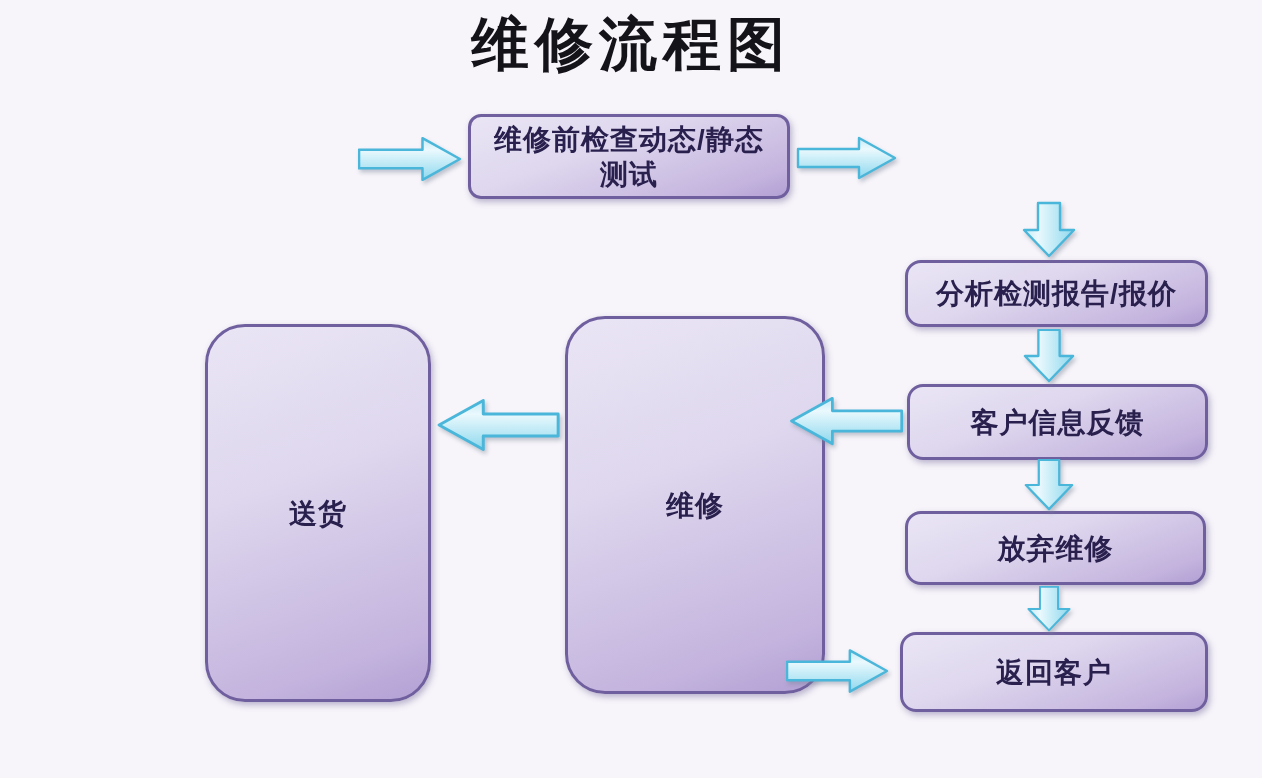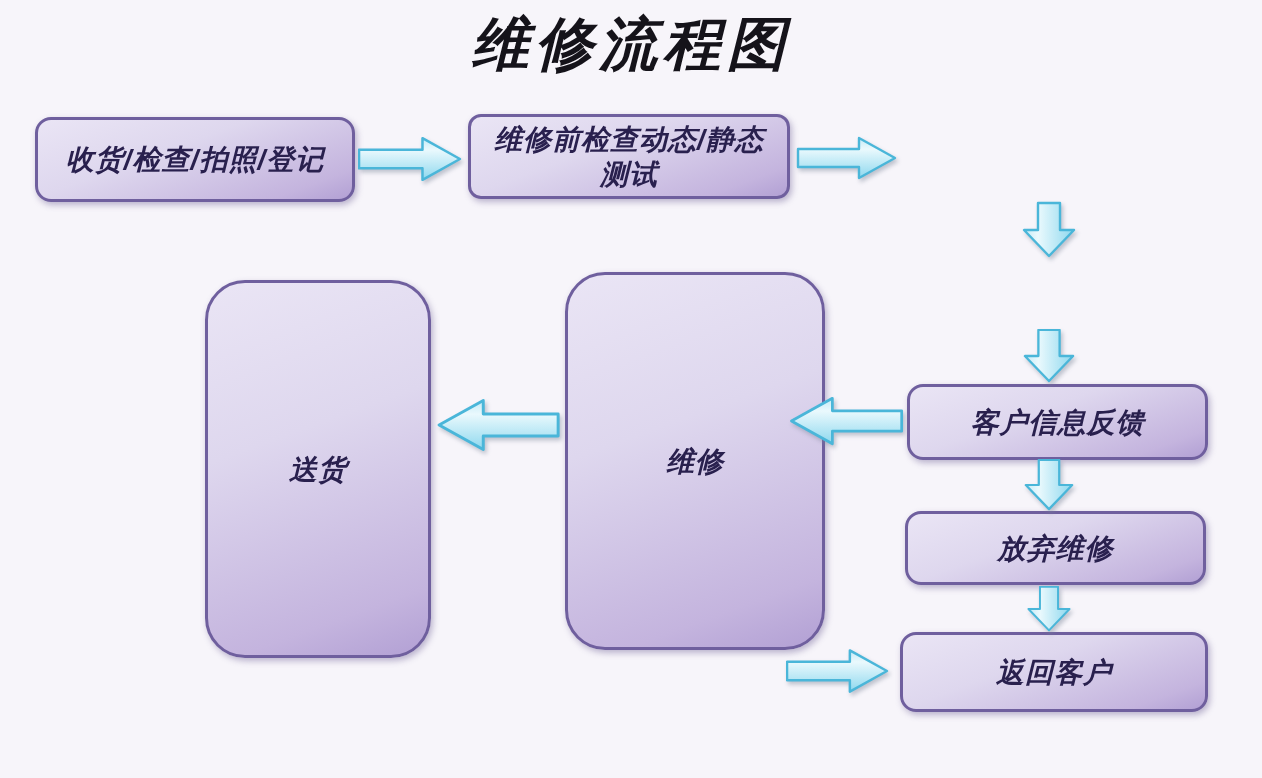--- a/index.html
+++ b/index.html
@@ -10,21 +10,20 @@
     width: 1262px;
     height: 778px;
     position: relative;
     background: #f7f5fa;
     font-family: "Liberation Sans", sans-serif;
     overflow: hidden;
   }
   .stage {
     position: absolute;
     inset: 0;
-    font-style: italic;
   }
   .title {
     position: absolute;
     left: 0;
     right: 0;
     top: 6px;
     text-align: center;
     font-family: "Liberation Serif", "DejaVu Serif", serif;
     font-weight: 900;
     font-size: 58px;
@@ -45,20 +44,21 @@
     color: #29204e;
     font-weight: bold;
     font-size: 28px;
     line-height: 1.25;
     letter-spacing: 1px;
     padding: 4px 12px;
   }
   .node.big {
     border-radius: 40px;
     font-size: 28px;
+    margin-top: 44px;
   }
   .arrow {
     position: absolute;
     filter: drop-shadow(2px 3px 2px rgba(120, 130, 150, 0.45));
   }
   .defs-holder {
     position: absolute;
     width: 0;
     height: 0;
     overflow: hidden;
@@ -79,29 +79,29 @@
       <linearGradient id="gradH" x1="0" y1="0" x2="1" y2="0">
         <stop offset="0" stop-color="#c3eaf6"></stop>
         <stop offset="0.28" stop-color="#eaf9fd"></stop>
         <stop offset="1" stop-color="#8ed8ee"></stop>
       </linearGradient>
     </defs>
   </svg>
 
   <div class="title">维修流程图</div>
 
-  <div class="node" style="left:35px; top:117px; width:320px; height:85px;">
-    <span>收货/检查/拍照/登记</span>
-  </div>
 
   <div class="node" style="left:468px; top:114px; width:322px; height:85px;border-radius:13px;">
     <span>维修前检查动态/静态测试</span>
   </div>
 
 
+  <div class="node" style="left:905px; top:260px; width:303px; height:67px;">
+    <span>分析检测报告/报价</span>
+  </div>
 
   <div class="node" style="left:907px; top:384px; width:301px; height:76px;">
     <span>客户信息反馈</span>
   </div>
 
   <div class="node" style="left:905px; top:511px; width:301px; height:74px;">
     <span>放弃维修</span>
   </div>
 
   <div class="node" style="left:900px; top:632px; width:308px; height:80px;text-align:right;">

